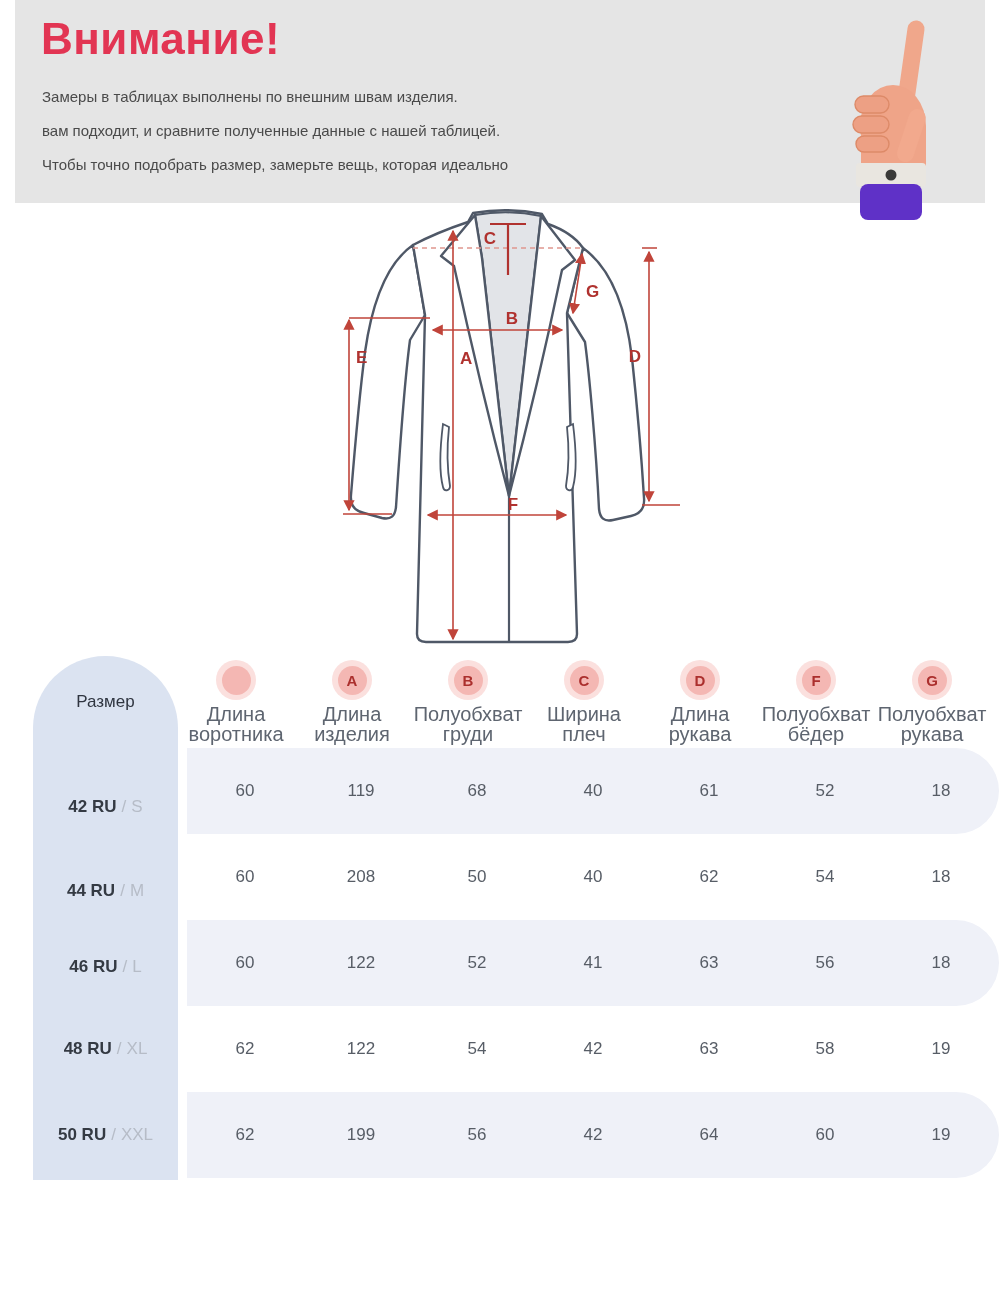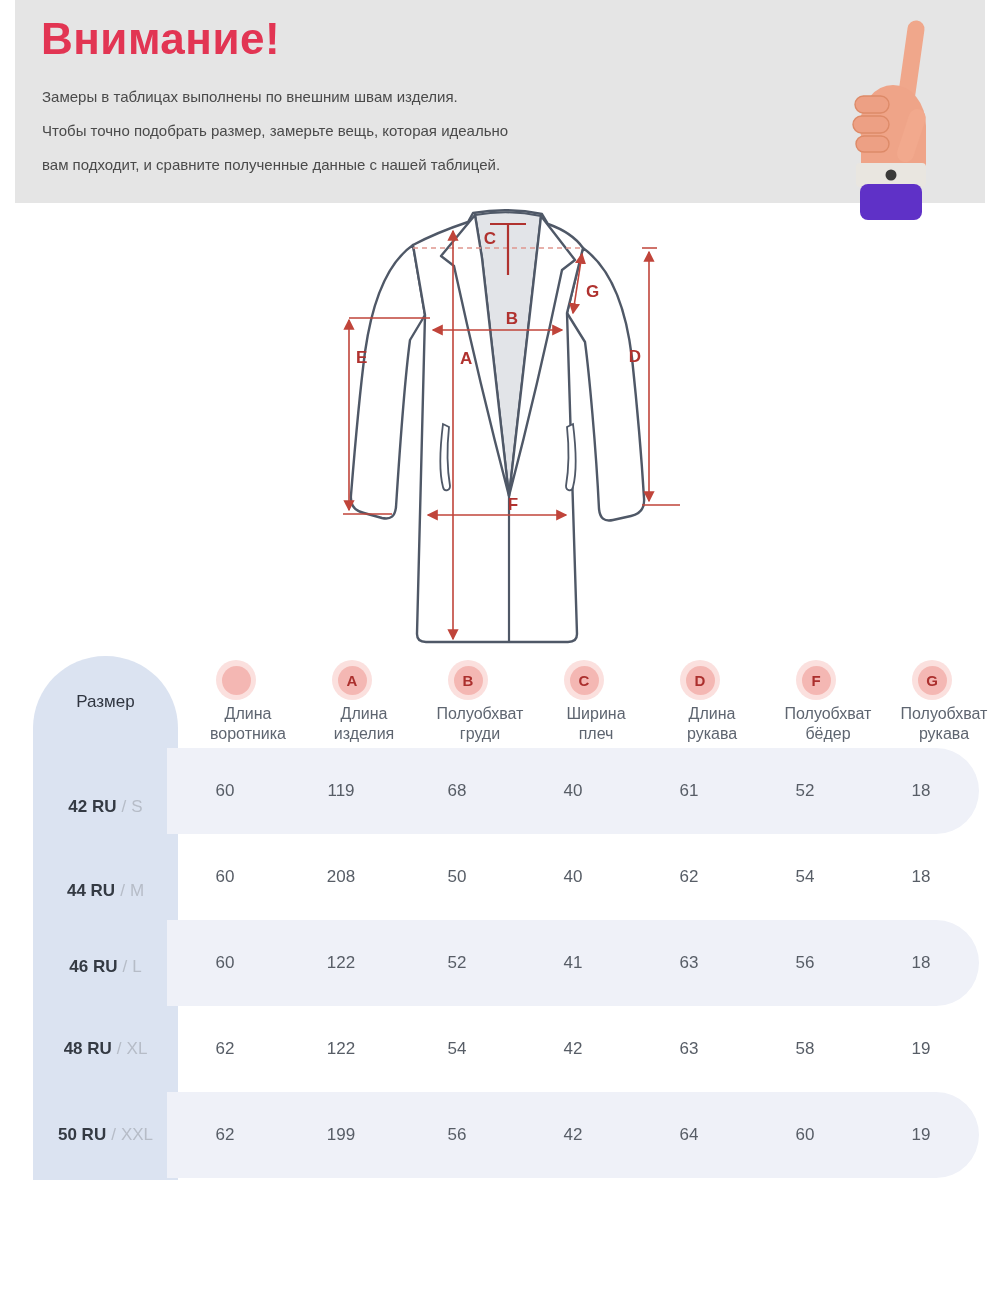--- a/index.html
+++ b/index.html
@@ -33,37 +33,37 @@
   .size-label{position:absolute;left:0;width:100%;height:86px;display:flex;align-items:center;
         justify-content:center;font-size:17px;color:#b6bcc7;}
   .size-label b{color:#343a43;font-weight:bold;}
   .size-label .sep{margin:0 5px;}
   .header-row{position:absolute;left:145px;top:0;width:812px;height:92px;display:flex;}
   .col-head{flex:1;display:flex;flex-direction:column;align-items:center;padding-top:4px;}
   .badge{width:40px;height:40px;border-radius:50%;background:#fbe0de;display:flex;
         align-items:center;justify-content:center;}
   .badge-inner{width:29px;height:29px;border-radius:50%;background:#f4b7b3;display:flex;
         align-items:center;justify-content:center;font-size:15px;font-weight:bold;color:#ab2f2d;}
-  .col-label{margin-top:4px;font-size:16px;line-height:20px;color:#5e6570;text-align:center;
-        white-space:pre-line;margin-left:24px;}
-  .row{position:absolute;left:134px;width:812px;height:86px;display:flex;align-items:center;}
+  .col-label{margin-top:4px;font-size:20px;line-height:20px;color:#5e6570;text-align:center;
+        white-space:pre-line;}
+  .row{position:absolute;left:154px;width:812px;height:86px;display:flex;align-items:center;}
   .row.shaded{background:#eff1f8;border-radius:0 55px 55px 0;}
   .cell{flex:1;text-align:center;font-size:17px;color:#575d66;}
 </style>
 </head>
 <body>
 
 <div class="page">
 
   <div class="banner">
     <div class="banner-title">Внимание!</div>
     <div class="banner-text">
       <div>Замеры в таблицах выполнены по внешним швам изделия.</div>
+      <div>вам подходит, и сравните полученные данные с нашей таблицей.</div>
       <div>Чтобы точно подобрать размер, замерьте вещь, которая идеально</div>
-      <div>вам подходит, и сравните полученные данные с нашей таблицей.</div>
     </div>
     <svg class="hand" viewBox="0 0 100 212">
 
       <rect x="55" y="12" width="17" height="100" rx="8.5" fill="#f0a78b" transform="rotate(8 63 60)"></rect>
 
       <ellipse cx="46" cy="118" rx="33" ry="41" fill="#efa488"></ellipse>
       <rect x="14" y="118" width="65" height="40" fill="#efa488"></rect>
 
       <g fill="#eda084" stroke="#dd8a68" stroke-width="1.4">
         <rect x="8" y="88" width="34" height="17" rx="8.5"></rect>

